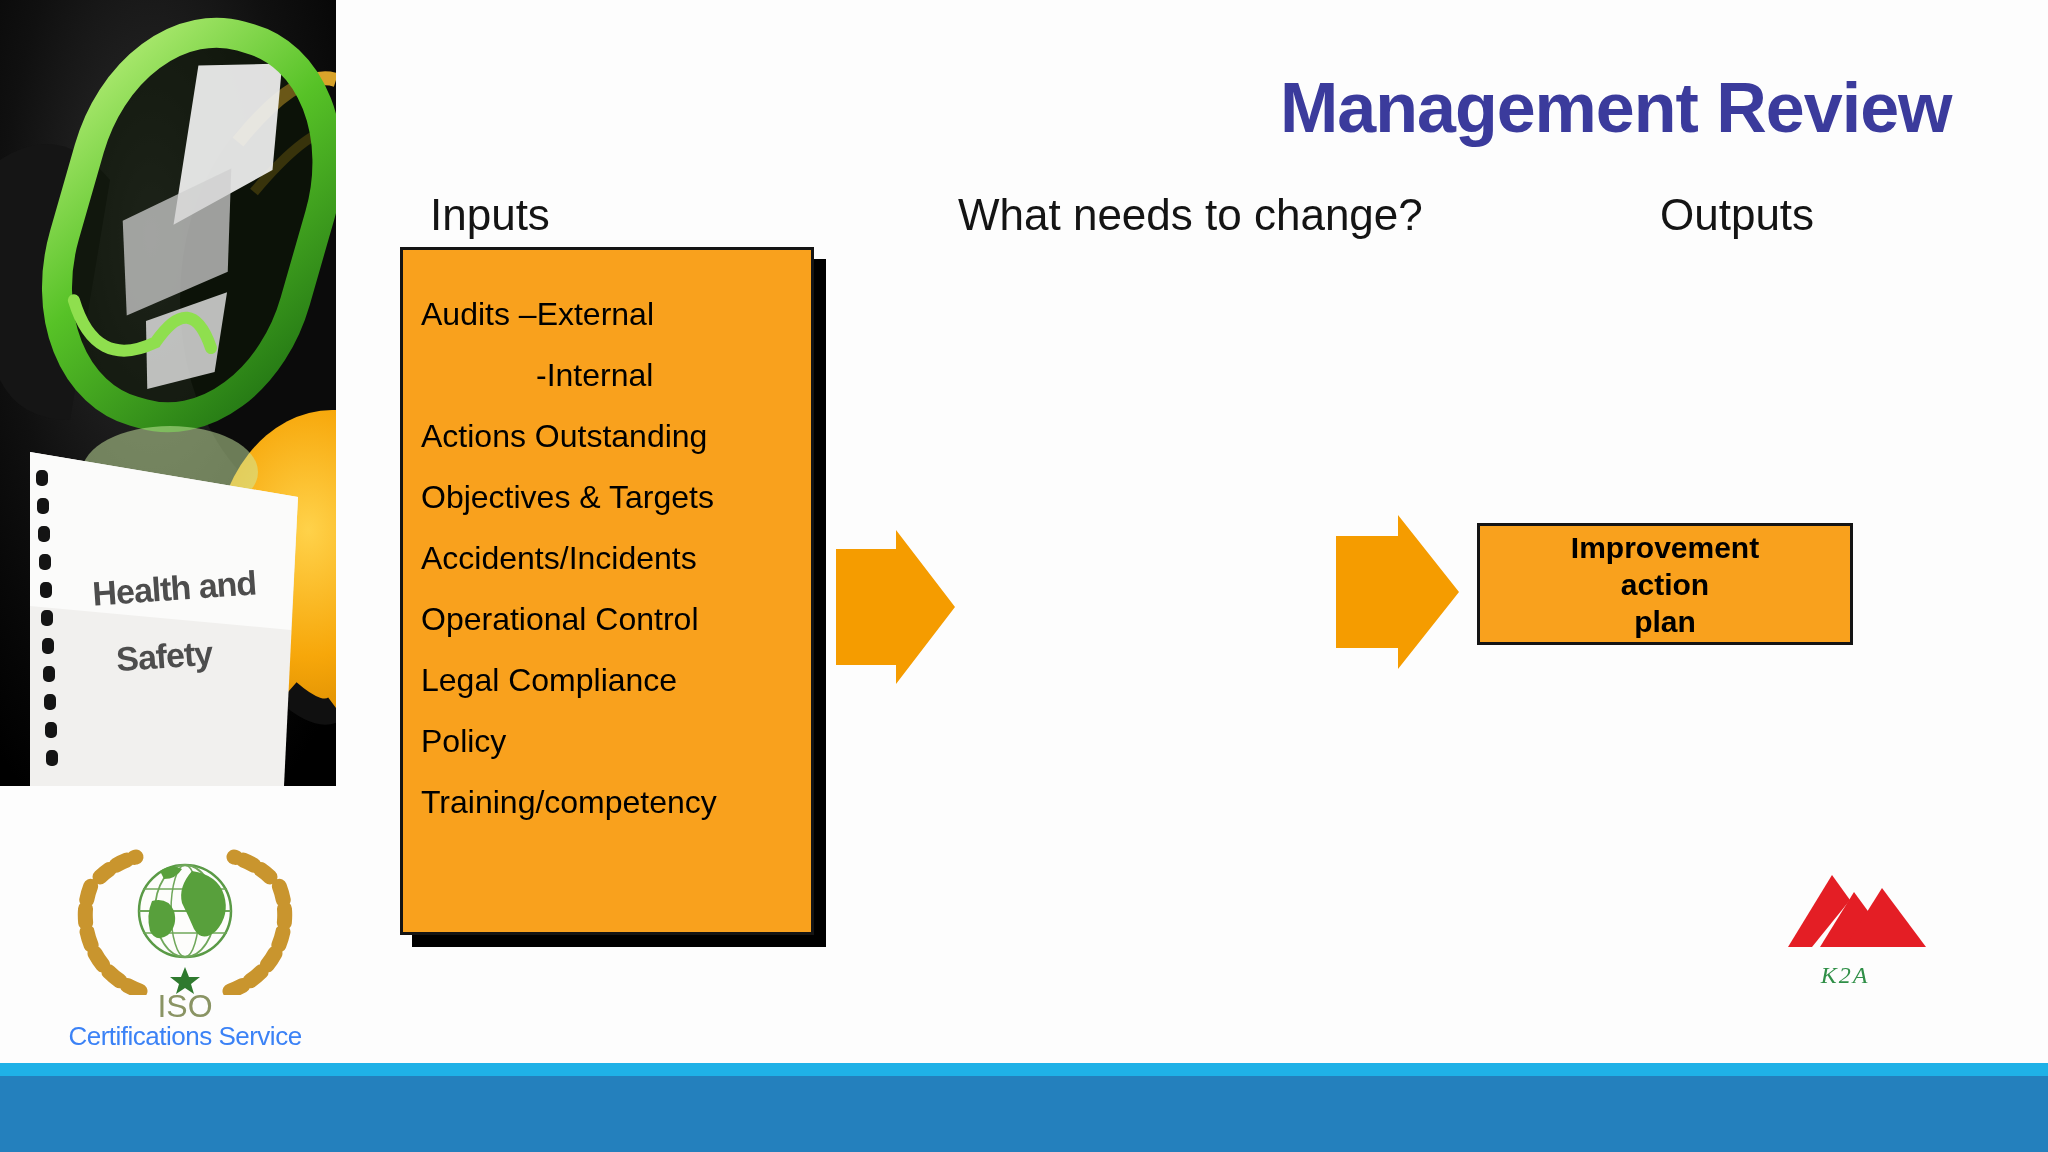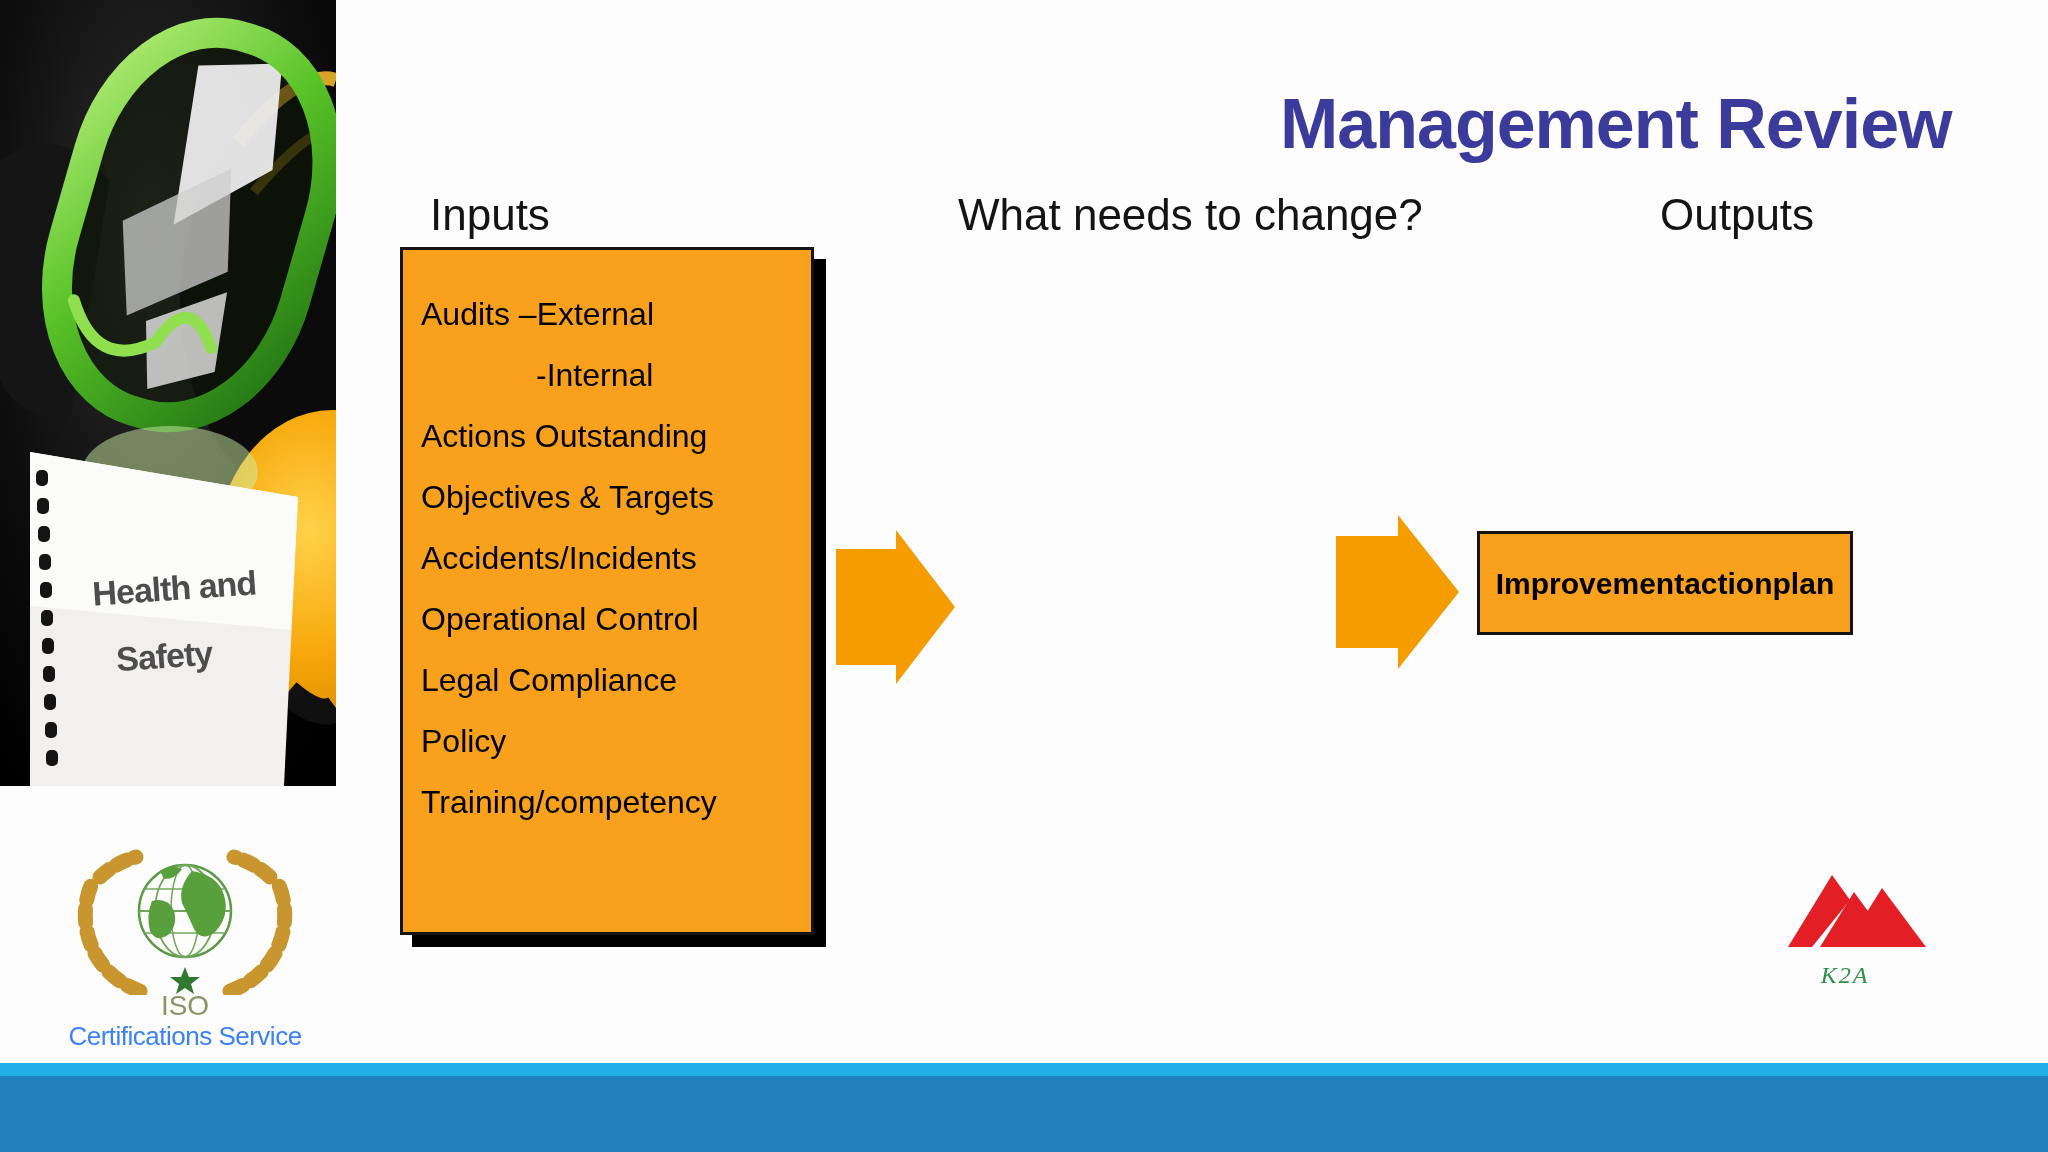--- a/index.html
+++ b/index.html
@@ -5,21 +5,21 @@
   html,body{margin:0;padding:0;background:#ffffff;}
   .slide{
     position:relative; width:2048px; height:1152px; overflow:hidden;
     background:#fdfdfd;
     font-family:"Liberation Sans", sans-serif;
   }
   
   .photo{position:absolute;left:0;top:0;width:336px;height:786px;}
   
   .title{
-    position:absolute;left:1280px;top:84px;width:670px;
+    position:absolute;left:1280px;top:68px;width:670px;
     font-size:70px;font-weight:bold;color:#3b3b9c;text-align:center;
     letter-spacing:-1px;white-space:nowrap;
   }
   
   .col-header{position:absolute;top:190px;font-size:44px;color:#141414;white-space:nowrap;}
   .h-inputs{left:430px;}
   .h-change{left:958px;}
   .h-outputs{left:1660px;}
   
   .inputs-box{
@@ -40,28 +40,28 @@
   .review-circle{
     position:absolute;left:965px;top:408px;width:370px;height:394px;
     background:#fbd4a3;border:6px solid #f79800;border-radius:50%;
     box-sizing:border-box;display:flex;align-items:center;justify-content:center;
   }
   .review-circle span{
     font-family:"Liberation Serif", serif;font-weight:bold;font-size:48px;color:#0a0a0a;
   }
   
   .improve-box{
-    position:absolute;left:1477px;top:523px;width:376px;height:104px;
+    position:absolute;left:1477px;top:523px;width:376px;height:122px;
     background:#f9a11d;border:3px solid #141414;box-sizing:border-box;
-    display:flex;flex-direction:row;align-items:center;justify-content:center;margin-top:8px;
+    display:flex;flex-direction:column;align-items:center;justify-content:center;
   }
   .improve-box div{font-size:30px;font-weight:bold;color:#000;line-height:37px;}
   
   .iso-logo{position:absolute;left:40px;top:845px;width:290px;height:205px;text-align:center;}
-  .iso-logo .iso-line1{margin-top:-8px;font-size:28px;color:#8a9464;line-height:30px;}
+  .iso-logo .iso-line1{margin-top:-8px;font-size:32px;color:#8a9464;line-height:30px;}
   .iso-logo .iso-line2{font-size:26px;color:#3b82f6;line-height:30px;letter-spacing:-0.5px;white-space:nowrap;}
   
   .k2a-logo{position:absolute;left:1680px;top:862px;width:330px;height:170px;text-align:center;
     font-family:"Liberation Serif", serif;}
   .k2a-logo .k2a-line1{font-size:24px;color:#2f8f47;line-height:34px;margin-top:2px;letter-spacing:2px;font-style:italic;}
   .k2a-logo .k2a-line2{font-size:27px;color:#4c8b57;line-height:34px;white-space:nowrap;}
   
   .bar-top{position:absolute;left:0;top:1063px;width:2048px;height:13px;background:#1fb1e7;}
   .bar-main{position:absolute;left:0;top:1076px;width:2048px;height:76px;background:#2480bd;}
 </style>

